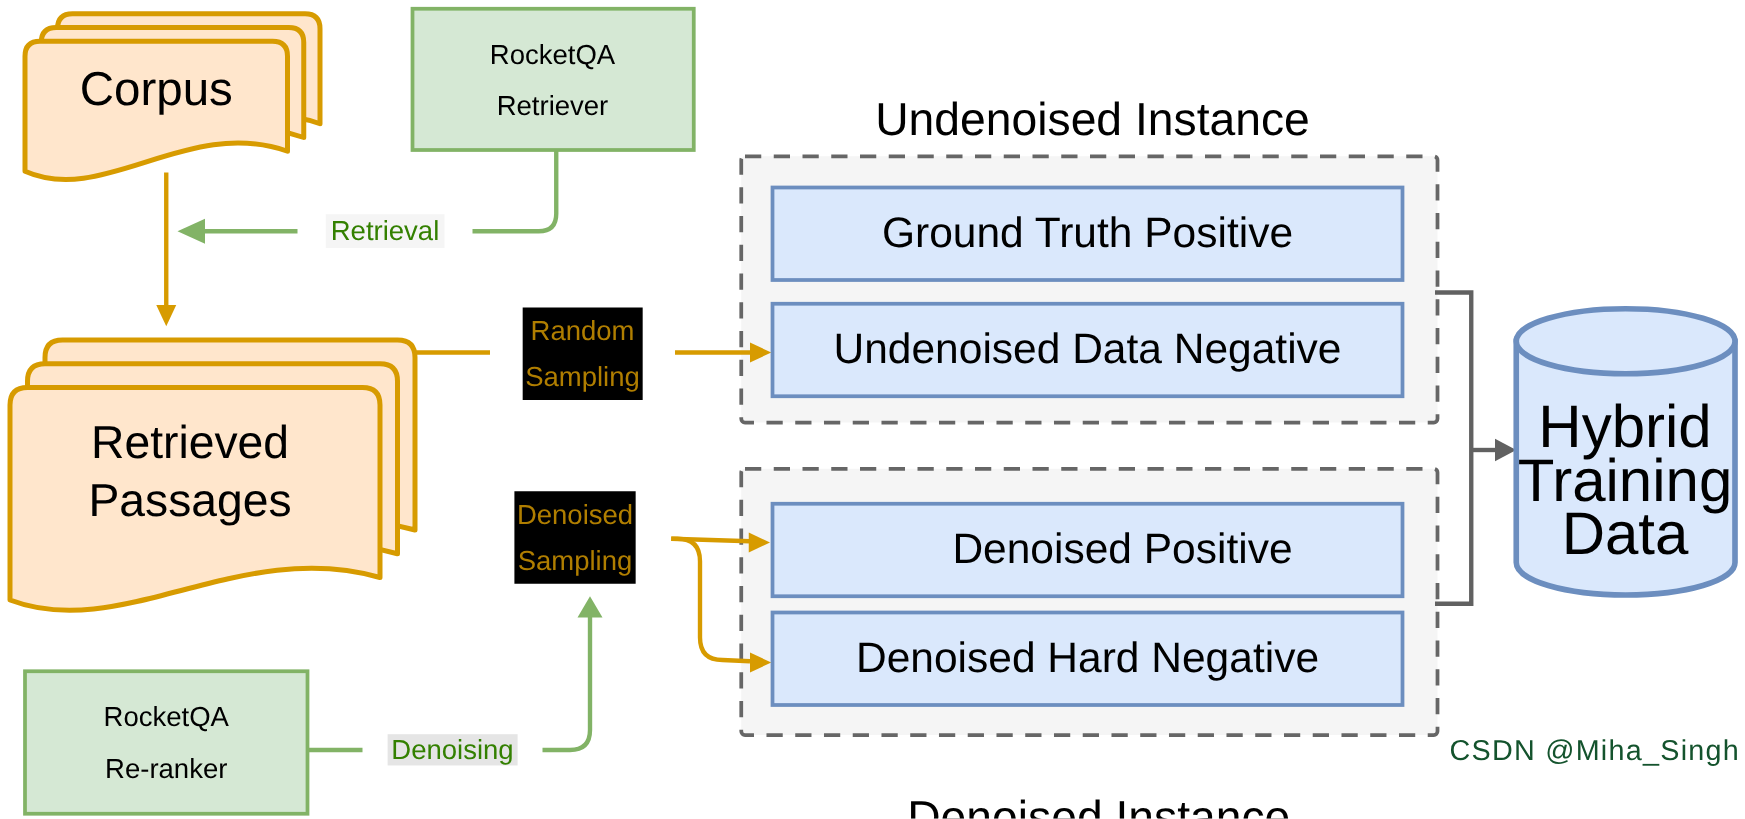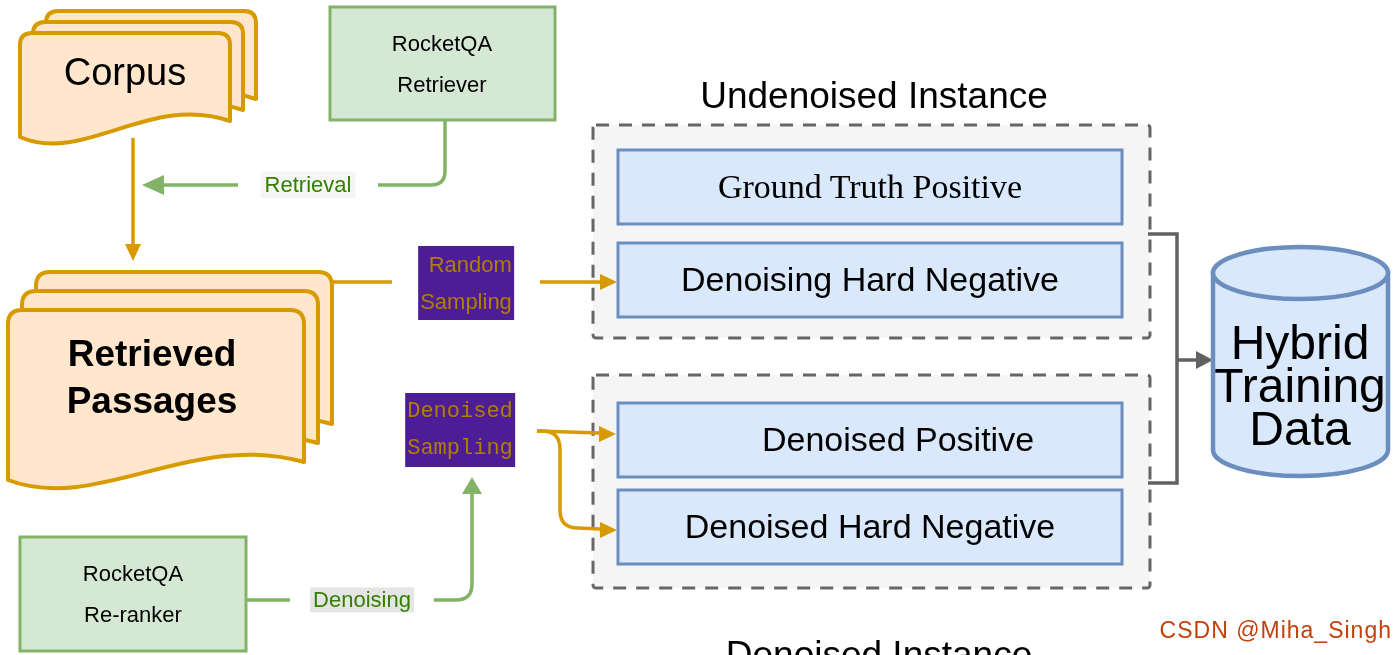--- a/index.html
+++ b/index.html
@@ -12,28 +12,28 @@
     position:absolute;transform:translate(-50%,-50%);
     text-align:center;white-space:pre-line;color:#000;line-height:1.15;
     pointer-events:none;
   }
   .fs38{font-size:38px;}
   .fs37{font-size:37px;}
   .fs36{font-size:48px;}
   .fs34{font-size:34px;}
   .fs31{font-size:22px;}
   .lh41{line-height:41px;}
-  .lh47{line-height:47px;font-weight:bold;}
+  .lh47{line-height:47px;}
   .lh37{line-height:37px;}
   .lh43{line-height:43px;}
-  .gold{color:#B07E00;background:#4c1d95;padding:0 2px;text-align:right;}
+  .gold{color:#B07E00;background:#000000;padding:0 2px;}
   .green{color:#338000;background:#e5e5e5;padding:0 3px;}
   .green-grayback{color:#338000;background:#F5F5F5;padding:1px 4px;}
   .watermark{
-    position:absolute;right:4px;top:617px;font-size:23px;color:#c2410c;
+    position:absolute;right:4px;top:587px;font-size:23px;color:#14532d;
     letter-spacing:1px;
   }
 </style>
 </head>
 <body>
 
 <div id="stage">
 
   <svg width="1396" height="655" viewBox="0 0 1396 655">
 
@@ -94,31 +94,31 @@
 
   <div class="lbl fs38" style="left:125px;top:73px;">Corpus</div>
   <div class="lbl fs31 lh41" style="left:442px;top:64px;">RocketQA
 Retriever</div>
   <div class="lbl fs37 lh47" style="left:152px;top:377px;">Retrieved
 Passages</div>
   <div class="lbl fs31 lh41" style="left:133px;top:594px;">RocketQA
 Re-ranker</div>
 
   <div class="lbl fs37" style="left:874px;top:96px;">Undenoised Instance</div>
-  <div class="lbl fs34" style="left:870px;top:187px;font-family:Liberation Serif, serif;">Ground Truth Positive</div>
-  <div class="lbl fs34" style="left:870px;top:280px;">Denoising Hard Negative</div>
+  <div class="lbl fs34" style="left:870px;top:187px;">Ground Truth Positive</div>
+  <div class="lbl fs34" style="left:870px;top:280px;">Undenoised Data Negative</div>
   <div class="lbl fs34" style="left:870px;top:440px;margin-left:28px;">Denoised Positive</div>
   <div class="lbl fs34" style="left:870px;top:527px;">Denoised Hard Negative</div>
   <div class="lbl fs37" style="left:879px;top:655px;">Denoised Instance</div>
 
   <div class="lbl fs36 lh43" style="left:1300px;top:385px;">Hybrid
 Training
 Data</div>
 
   <div class="lbl fs31 green-grayback" style="left:308px;top:185px;">Retrieval</div>
   <div class="lbl fs31 lh37 gold" style="left:466px;top:283px;">Random
 Sampling</div>
-  <div class="lbl fs31 lh37 gold" style="left:460px;top:430px;font-family:Liberation Mono, monospace;">Denoised
+  <div class="lbl fs31 lh37 gold" style="left:460px;top:430px;">Denoised
 Sampling</div>
   <div class="lbl fs31 green" style="left:362px;top:600px;">Denoising</div>
 
   <div class="watermark">CSDN @Miha_Singh</div>
 </div>
 
 </body></html>

